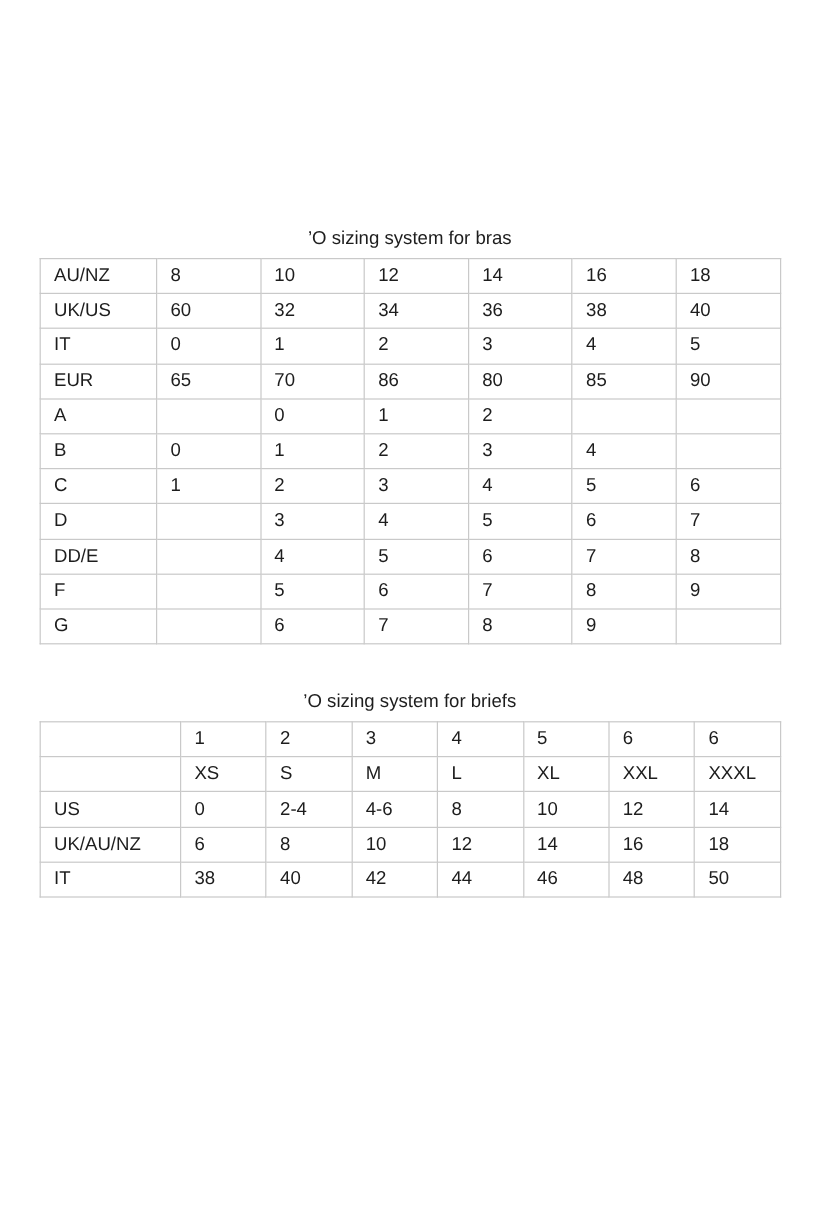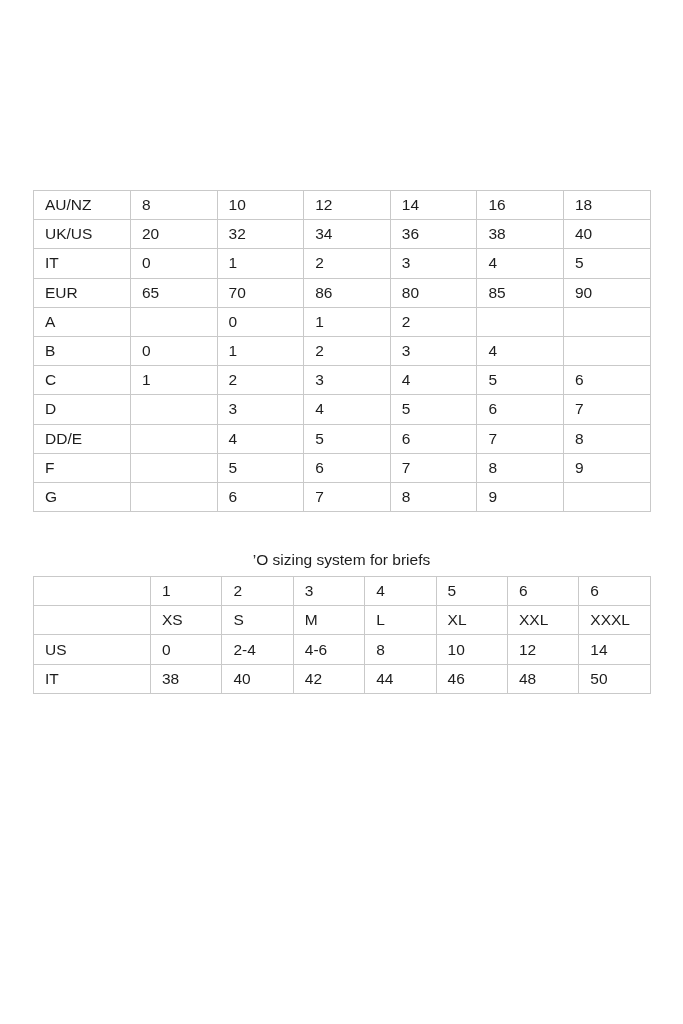--- a/index.html
+++ b/index.html
@@ -58,20 +58,21 @@
   table.size-table td.bold {
     font-weight: 400;
   }
 </style>
 </head>
 <body>
 
 <div class="sheet">
 
   <div class="section-bras">
+    <div class="table-title">’O sizing system for bras</div>
     <table class="size-table">
       <colgroup>
         <col style="width:97px">
         <col style="width:86.6px">
           <col style="width:86.6px">
           <col style="width:86.6px">
         <col style="width:86.6px">
           <col style="width:86.6px">
           <col style="width:86.6px">
       </colgroup>
@@ -80,21 +81,21 @@
             <td class="bold">AU/NZ</td>
             <td class="bold">8</td>
             <td class="bold">10</td>
             <td class="bold">12</td>
             <td class="bold">14</td>
             <td class="bold">16</td>
             <td class="bold">18</td>
           </tr>
           <tr>
             <td class="bold">UK/US</td>
-            <td class="bold">20</td>
+            <td class="bold">60</td>
             <td class="bold">32</td>
             <td class="bold">34</td>
             <td class="bold">36</td>
             <td class="bold">38</td>
             <td class="bold">40</td>
           </tr>
           <tr>
             <td class="bold">IT</td>
             <td class="bold">0</td>
             <td class="bold">1</td>
@@ -215,20 +216,30 @@
           </tr>
           <tr>
             <td>US</td>
             <td>0</td>
             <td>2-4</td>
             <td>4-6</td>
             <td>8</td>
             <td>10</td>
             <td>12</td>
             <td>14</td>
+          </tr>
+          <tr>
+            <td>UK/AU/NZ</td>
+            <td>6</td>
+            <td>8</td>
+            <td>10</td>
+            <td>12</td>
+            <td>14</td>
+            <td>16</td>
+            <td>18</td>
           </tr>
           <tr>
             <td>IT</td>
             <td>38</td>
             <td>40</td>
             <td>42</td>
             <td>44</td>
             <td>46</td>
             <td>48</td>
             <td>50</td>

